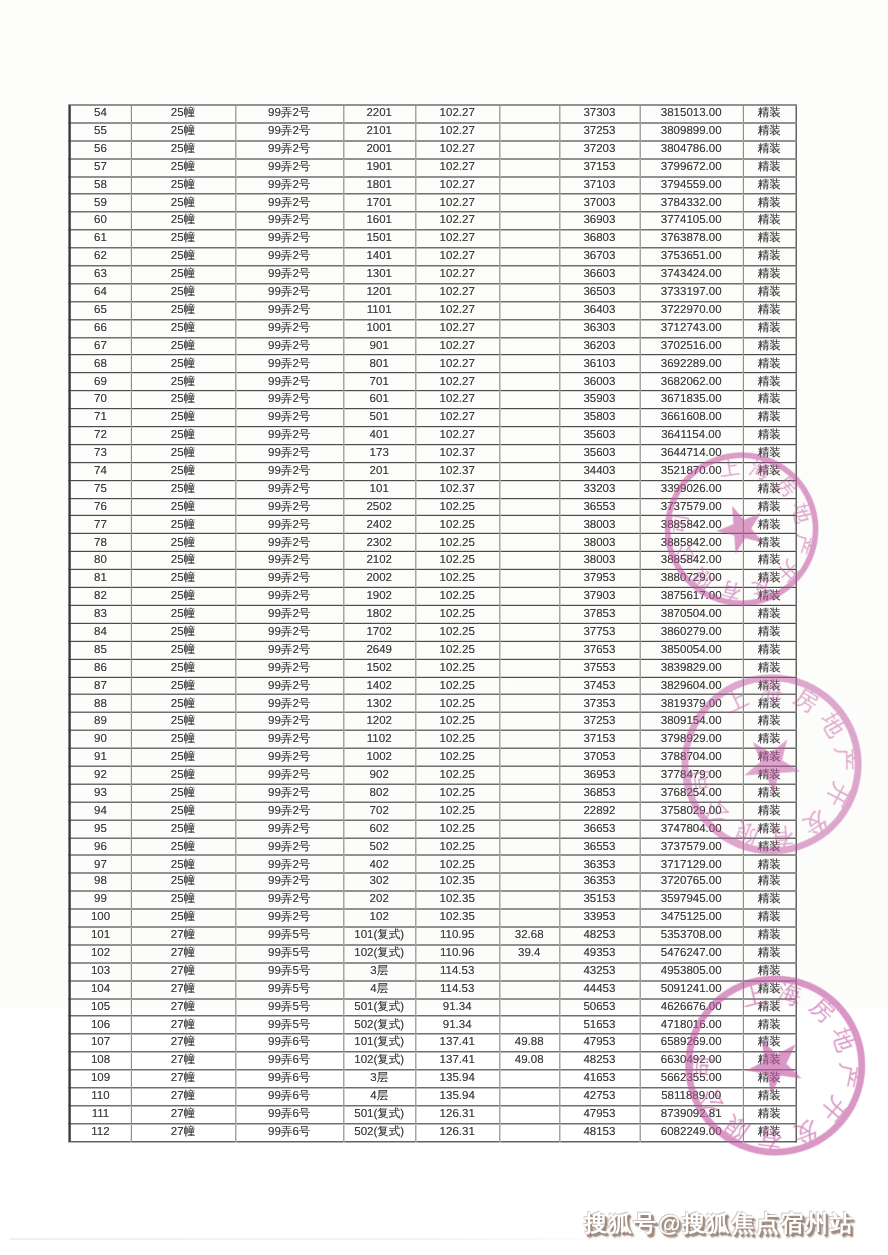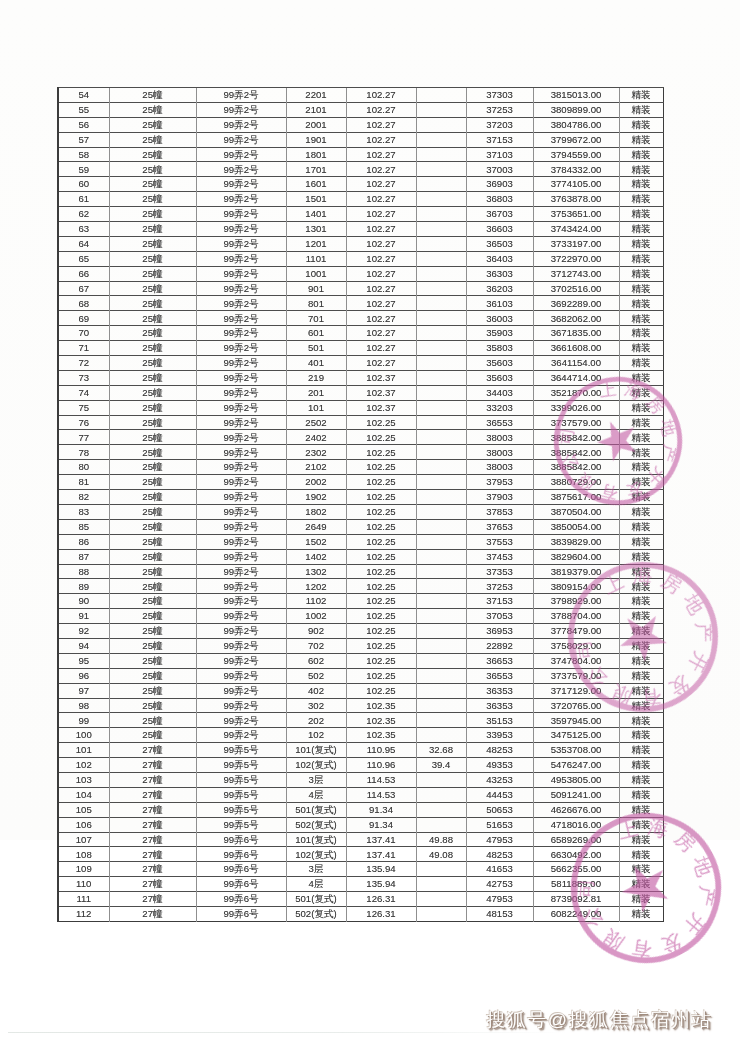--- a/index.html
+++ b/index.html
@@ -36,21 +36,21 @@
     position:absolute; color:#c258a2; opacity:.58;
     filter:blur(.35px); pointer-events:none;
   }
   .stamp svg { width:100%; height:100%; }
   .stamp1 { left:548px; top:371px; width:140px; height:140px; transform:rotate(-22deg); }
   .stamp2 { left:561px; top:555px; width:164px; height:164px; transform:rotate(-40deg); opacity:.52; }
   .stamp3 { left:564px; top:806px; width:164px; height:164px; transform:rotate(-28deg); opacity:.62; }
   
   .watermark {
     position:absolute; top:1007px; right:28px;
-    font-size:19px; font-weight:normal; letter-spacing:1.5px;
+    font-size:19px; font-weight:bold; letter-spacing:1.5px;
     color:#ffffff;
     text-shadow:
       1.2px 1.2px 0 #a08d80,
       2.2px 2.2px 1.5px #8a7466,
       -0.6px -0.6px 0 #cfc4ba,
       0 0 1px #b3a294;
   }
   .scan-line {
     position:absolute; left:8px; top:1032px; width:560px; height:1.2px;
     background:linear-gradient(90deg,#e3e8e5 0%, #e9edeb 60%, rgba(240,242,241,0) 100%);
@@ -280,21 +280,21 @@
           <td>102.27</td>
           <td></td>
           <td>35603</td>
           <td>3641154.00</td>
           <td>精装</td>
         </tr>
         <tr>
           <td>73</td>
           <td>25幢</td>
           <td>99弄2号</td>
-          <td>219</td>
+          <td>173</td>
           <td>102.37</td>
           <td></td>
           <td>35603</td>
           <td>3644714.00</td>
           <td>精装</td>
         </tr>
         <tr>
           <td>74</td>
           <td>25幢</td>
           <td>99弄2号</td>
@@ -387,20 +387,31 @@
           <td>25幢</td>
           <td>99弄2号</td>
           <td>1802</td>
           <td>102.25</td>
           <td></td>
           <td>37853</td>
           <td>3870504.00</td>
           <td>精装</td>
         </tr>
         <tr>
+          <td>84</td>
+          <td>25幢</td>
+          <td>99弄2号</td>
+          <td>1702</td>
+          <td>102.25</td>
+          <td></td>
+          <td>37753</td>
+          <td>3860279.00</td>
+          <td>精装</td>
+        </tr>
+        <tr>
           <td>85</td>
           <td>25幢</td>
           <td>99弄2号</td>
           <td>2649</td>
           <td>102.25</td>
           <td></td>
           <td>37653</td>
           <td>3850054.00</td>
           <td>精装</td>
         </tr>
@@ -472,20 +483,31 @@
         </tr>
         <tr>
           <td>92</td>
           <td>25幢</td>
           <td>99弄2号</td>
           <td>902</td>
           <td>102.25</td>
           <td></td>
           <td>36953</td>
           <td>3778479.00</td>
+          <td>精装</td>
+        </tr>
+        <tr>
+          <td>93</td>
+          <td>25幢</td>
+          <td>99弄2号</td>
+          <td>802</td>
+          <td>102.25</td>
+          <td></td>
+          <td>36853</td>
+          <td>3768254.00</td>
           <td>精装</td>
         </tr>
         <tr>
           <td>94</td>
           <td>25幢</td>
           <td>99弄2号</td>
           <td>702</td>
           <td>102.25</td>
           <td></td>
           <td>22892</td>

